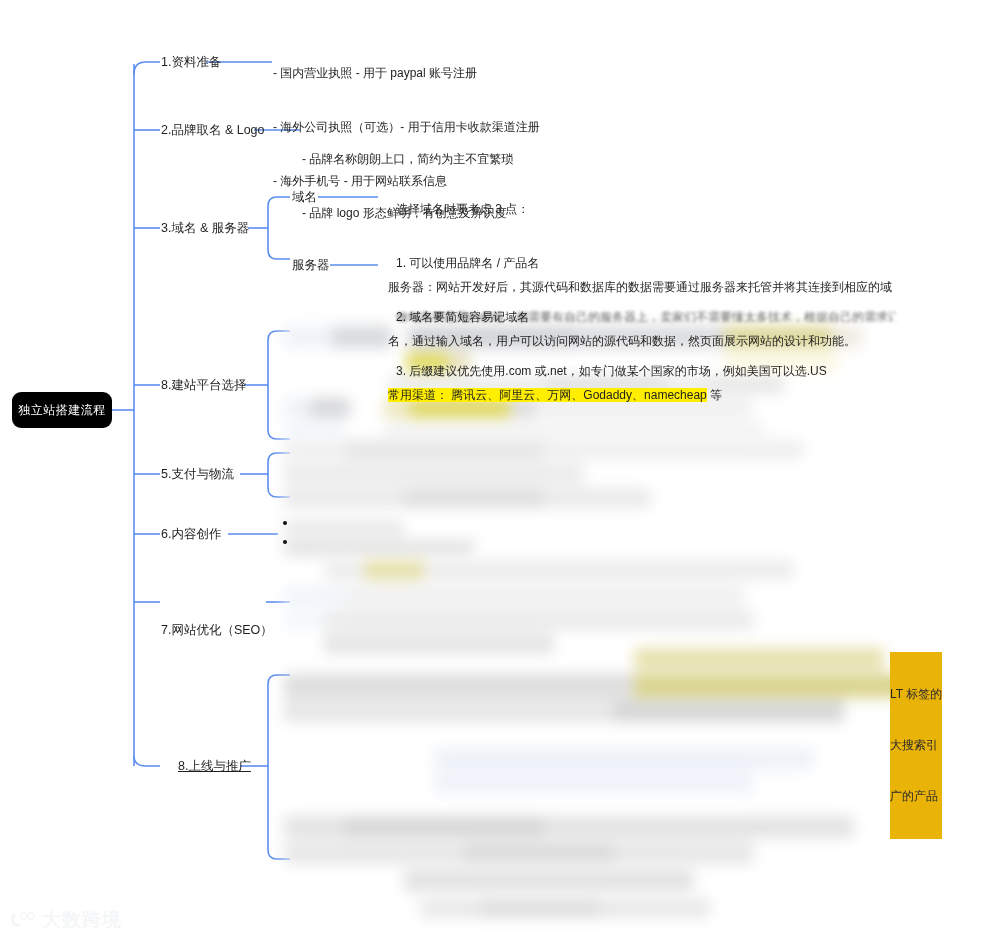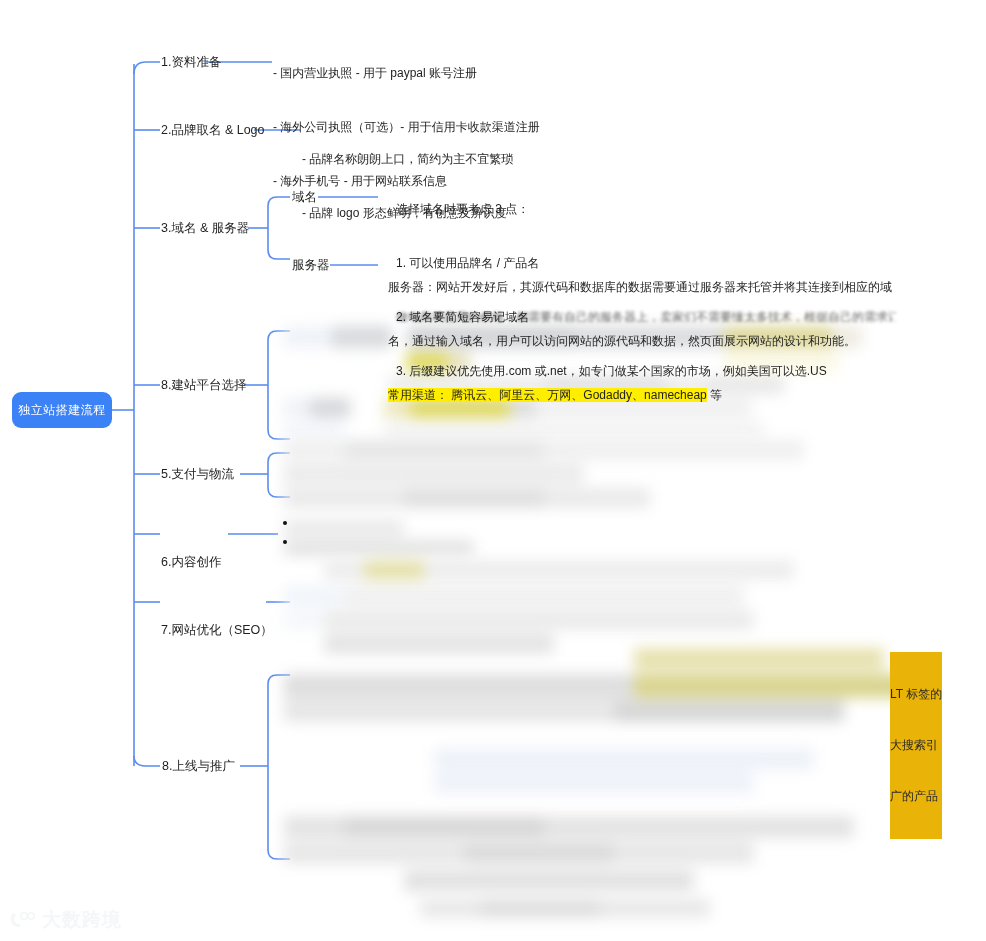--- a/index.html
+++ b/index.html
@@ -27,21 +27,21 @@
   }
 
   
   .root-node {
     position: absolute;
     left: 12px;
     top: 392px;
     width: 100px;
     height: 36px;
     border-radius: 9px;
-    background: #3b82f6;
+    background: #000000;
     color: #ffffff;
     font-size: 12px;
     letter-spacing: .5px;
     display: flex;
     align-items: center;
     justify-content: center;
     box-sizing: border-box;
     z-index: 5;
   }
 
@@ -291,27 +291,27 @@
   <div class="detail" style="left:388px; top:242px;">
     <div>服务器：网站开发好后，其源代码和数据库的数据需要通过服务器来托管并将其连接到相应的域</div>
     <div>名，通过输入域名，用户可以访问网站的源代码和数据，然页面展示网站的设计和功能。</div>
     <div><span class="hl">常用渠道： 腾讯云、阿里云、万网、Godaddy、namecheap</span><span> 等</span></div>
   </div>
 
   <div class="branch-label" style="left:161px; top:379px;">8.建站平台选择</div>
 
   <div class="branch-label" style="left:161px; top:468px;">5.支付与物流</div>
 
-  <div class="branch-label" style="left:161px; top:556px;">6.内容创作</div>
+  <div class="branch-label" style="left:161px; top:528px;">6.内容创作</div>
   <div class="bullet-dot" style="left:283px; top:521px;"></div>
   <div class="bullet-dot" style="left:283px; top:540px;"></div>
 
   <div class="branch-label" style="left:161px; top:624px;">7.网站优化（SEO）</div>
 
-  <div class="branch-label" style="left:162px; top:760px;">8.上线与推广</div>
+  <div class="branch-label" style="left:178px; top:760px;text-decoration:underline;">8.上线与推广</div>
 
   <div class="clip-text" style="left:890px; top:652px;">
     <div>LT 标签的</div>
     <div>大搜索引</div>
     <div>广的产品</div>
   </div>
 
   <div class="watermark">
     <svg width="26" height="22" viewBox="0 0 26 22">
       <path d="M3,4 C-1,9 1,18 8,18 L10,18 L10,15 L8,15 C4,15 3,9 6,6 Z" fill="#eceff2"></path>

